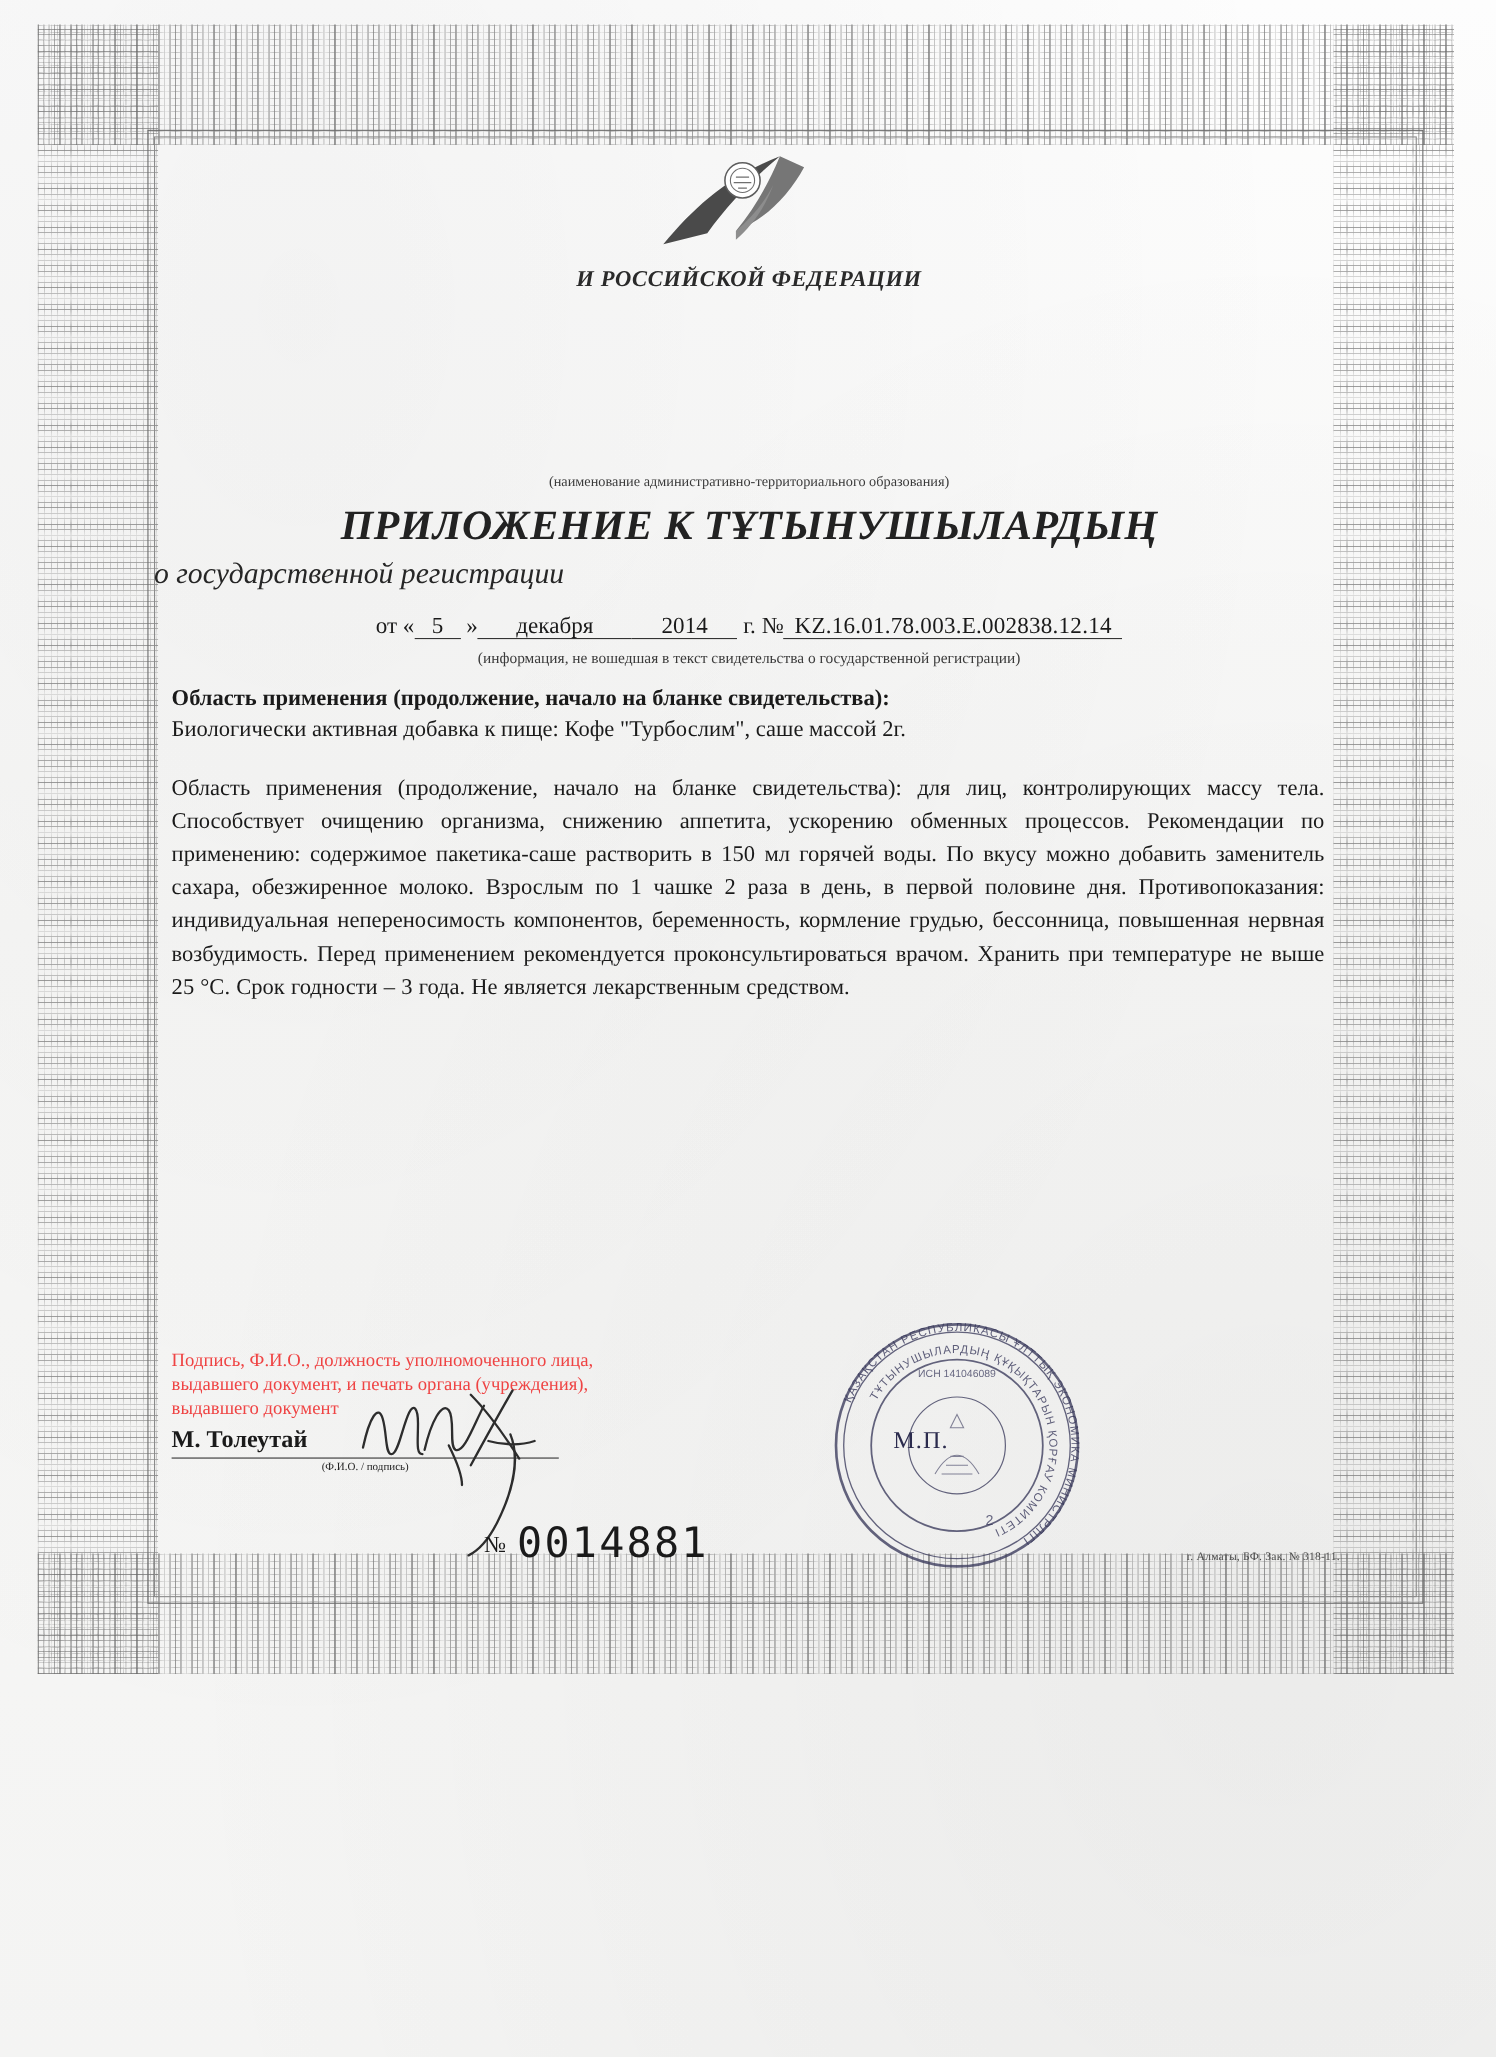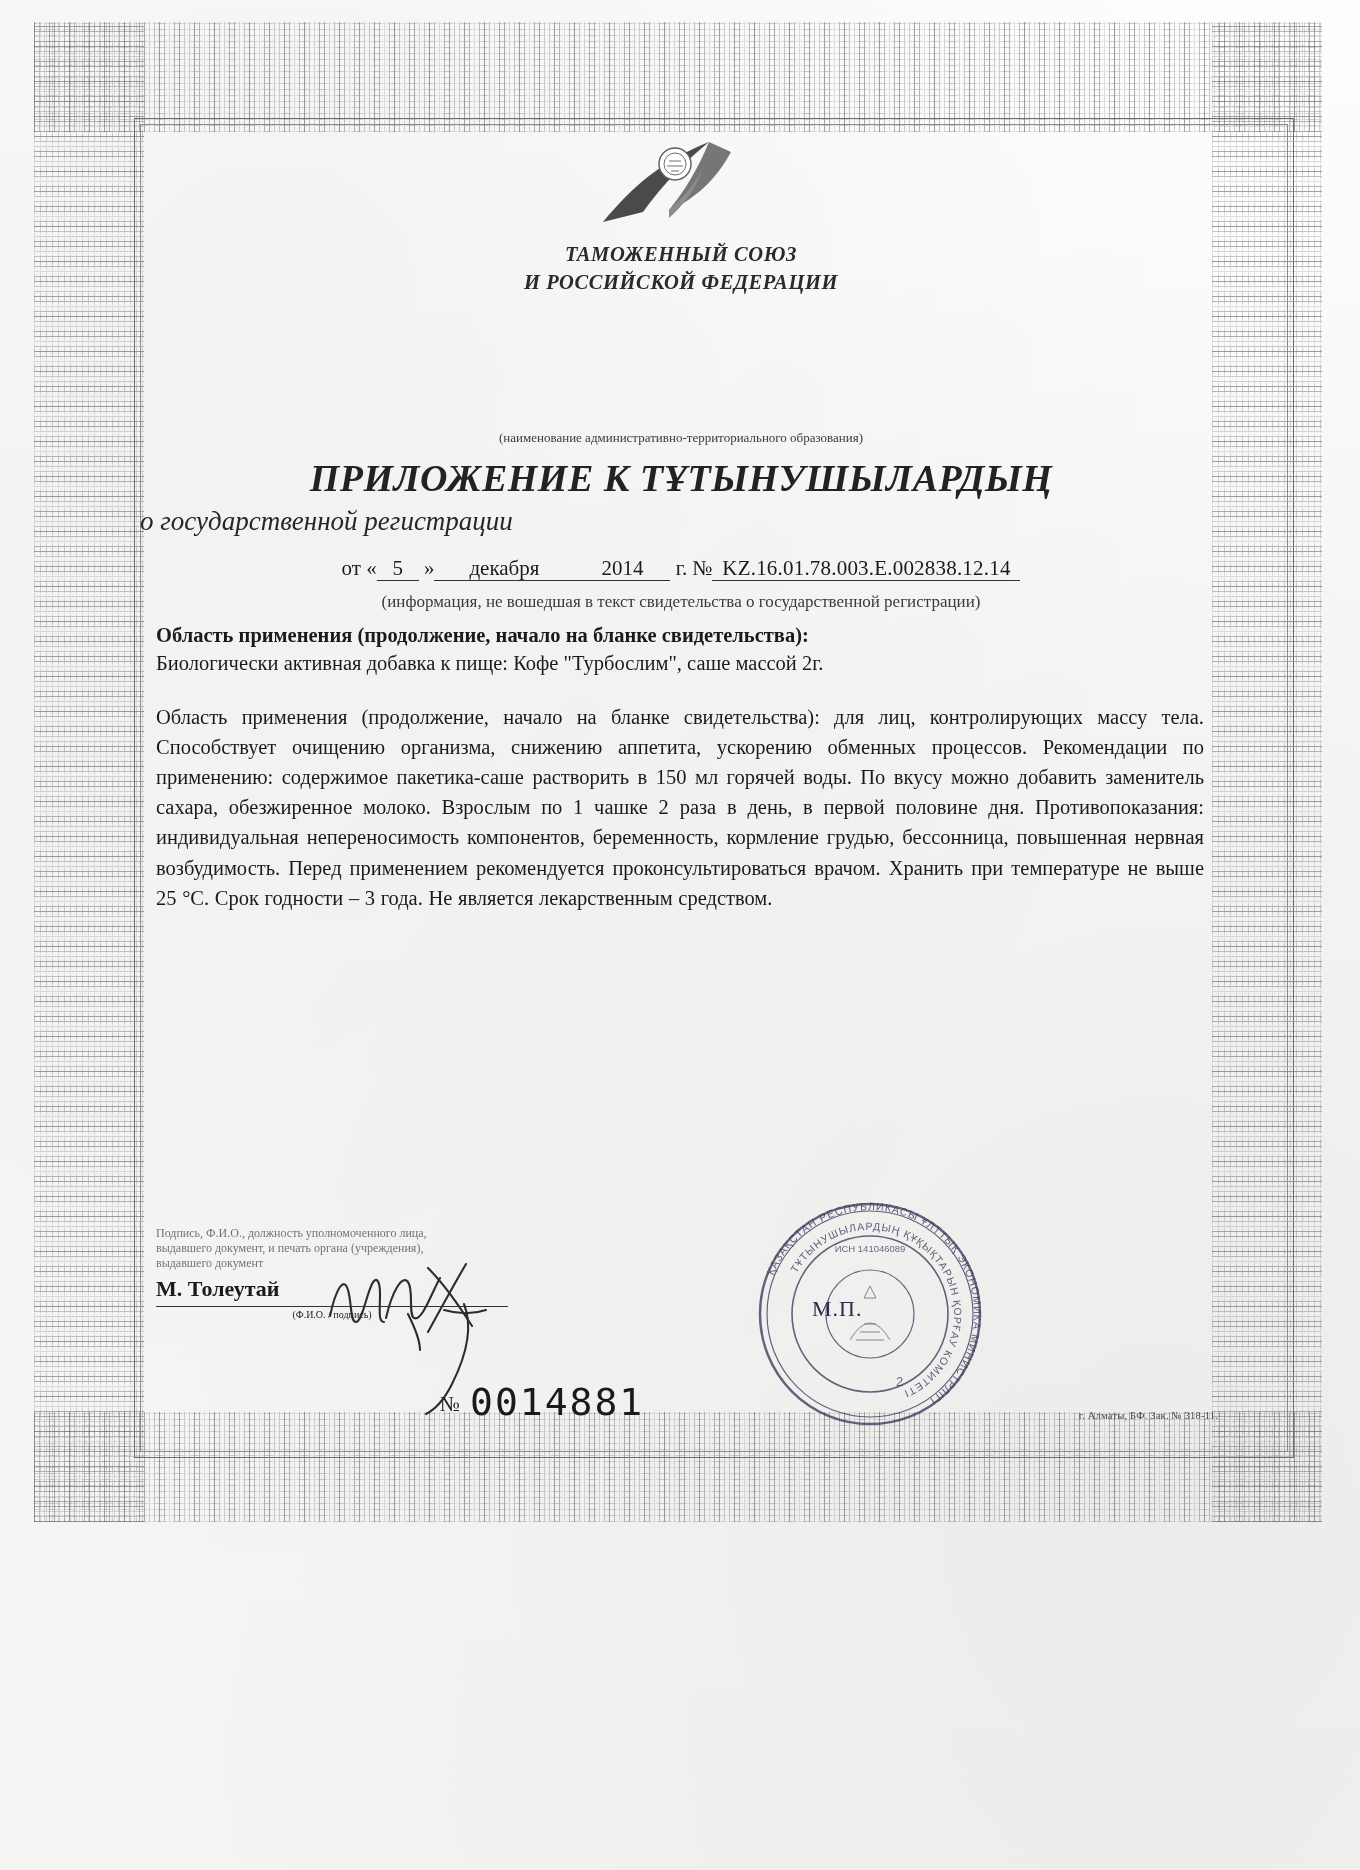--- a/index.html
+++ b/index.html
@@ -170,21 +170,21 @@
   .u-month { min-width: 132px; }
   .u-year  { min-width: 88px; }
   .u-num   { min-width: 300px; letter-spacing: .2px; }
 
   .info-note {
     position: absolute;
     top: 474px;
     left: 0;
     width: 100%;
     text-align: center;
-    font-size: 17px;
+    font-size: 14px;
     color: #3a3a3a;
   }
 
   .body-block {
     position: absolute;
     top: 504px;
     left: 16px;
     width: 1048px;
   }
   .scope-head {
@@ -207,23 +207,23 @@
   }
 
   
   .sign-block {
     position: absolute;
     left: 16px;
     top: 1108px;
     width: 430px;
   }
   .sign-caption {
-    font-size: 12px;
+    font-size: 17px;
     line-height: 1.27;
-    color: #737373;
+    color: #ef4444;
   }
   .sign-name {
     font-weight: bold;
     font-size: 22px;
     margin-top: 4px;
     display: inline-block;
   }
   .sign-line {
     margin-top: 2px;
     width: 352px;
@@ -317,21 +317,20 @@
       <path d="M12 96 C42 60, 72 34, 118 16 C96 34, 72 58, 52 86 Z" fill="#4a4a4a"></path>
       <path d="M118 16 C108 40, 96 62, 78 84 C104 74, 126 52, 140 26 Z" fill="#767676"></path>
       <path d="M78 84 C92 72, 104 58, 112 42 C104 64, 92 80, 78 92 Z" fill="#8d8d8d"></path>
       <circle cx="84" cy="38" r="16" fill="#ffffff" stroke="#5d5d5d" stroke-width="1.4"></circle>
       <circle cx="84" cy="38" r="11" fill="none" stroke="#6f6f6f" stroke-width="1"></circle>
       <path d="M76 40 h16 M78 35 h12 M80 45 h8" stroke="#6f6f6f" stroke-width="1" fill="none"></path>
     </svg>
   </div>
 
   <div class="org-title">
-    <div>ТАМОЖЕННЫЙ СОЮЗ</div>
     <div>И РОССИЙСКОЙ ФЕДЕРАЦИИ</div>
   </div>
 
   <div class="admin-note">(наименование административно-территориального образования)</div>
 
   <div class="doc-title">ПРИЛОЖЕНИЕ К ТҰТЫНУШЫЛАРДЫҢ</div>
   <div class="doc-subtitle">о государственной регистрации</div>
 
   <div class="date-row">
     <span>от «</span><span class="u u-day">5</span>

